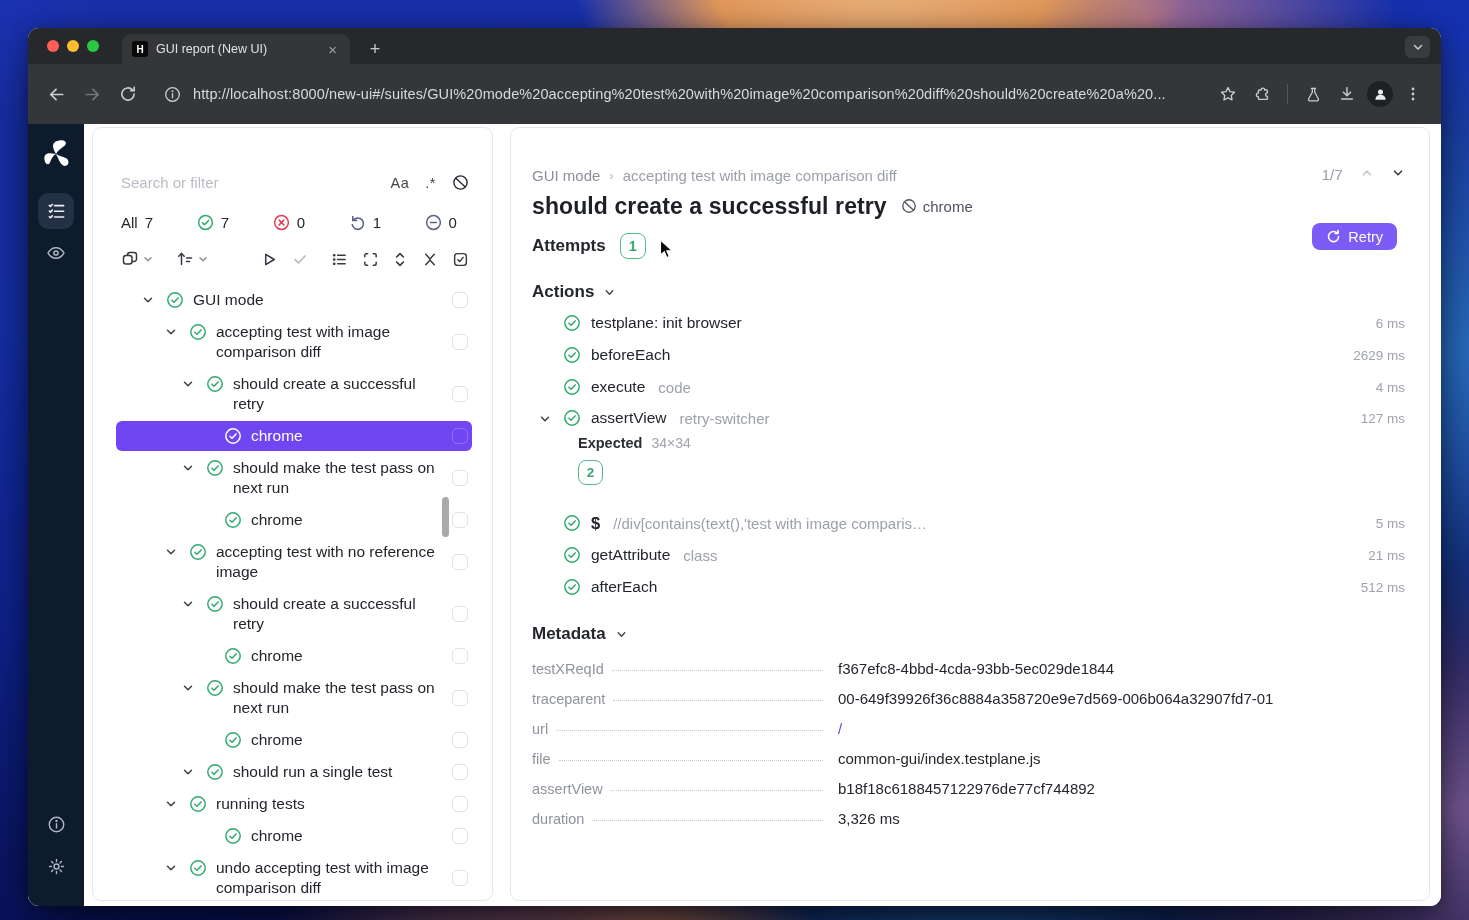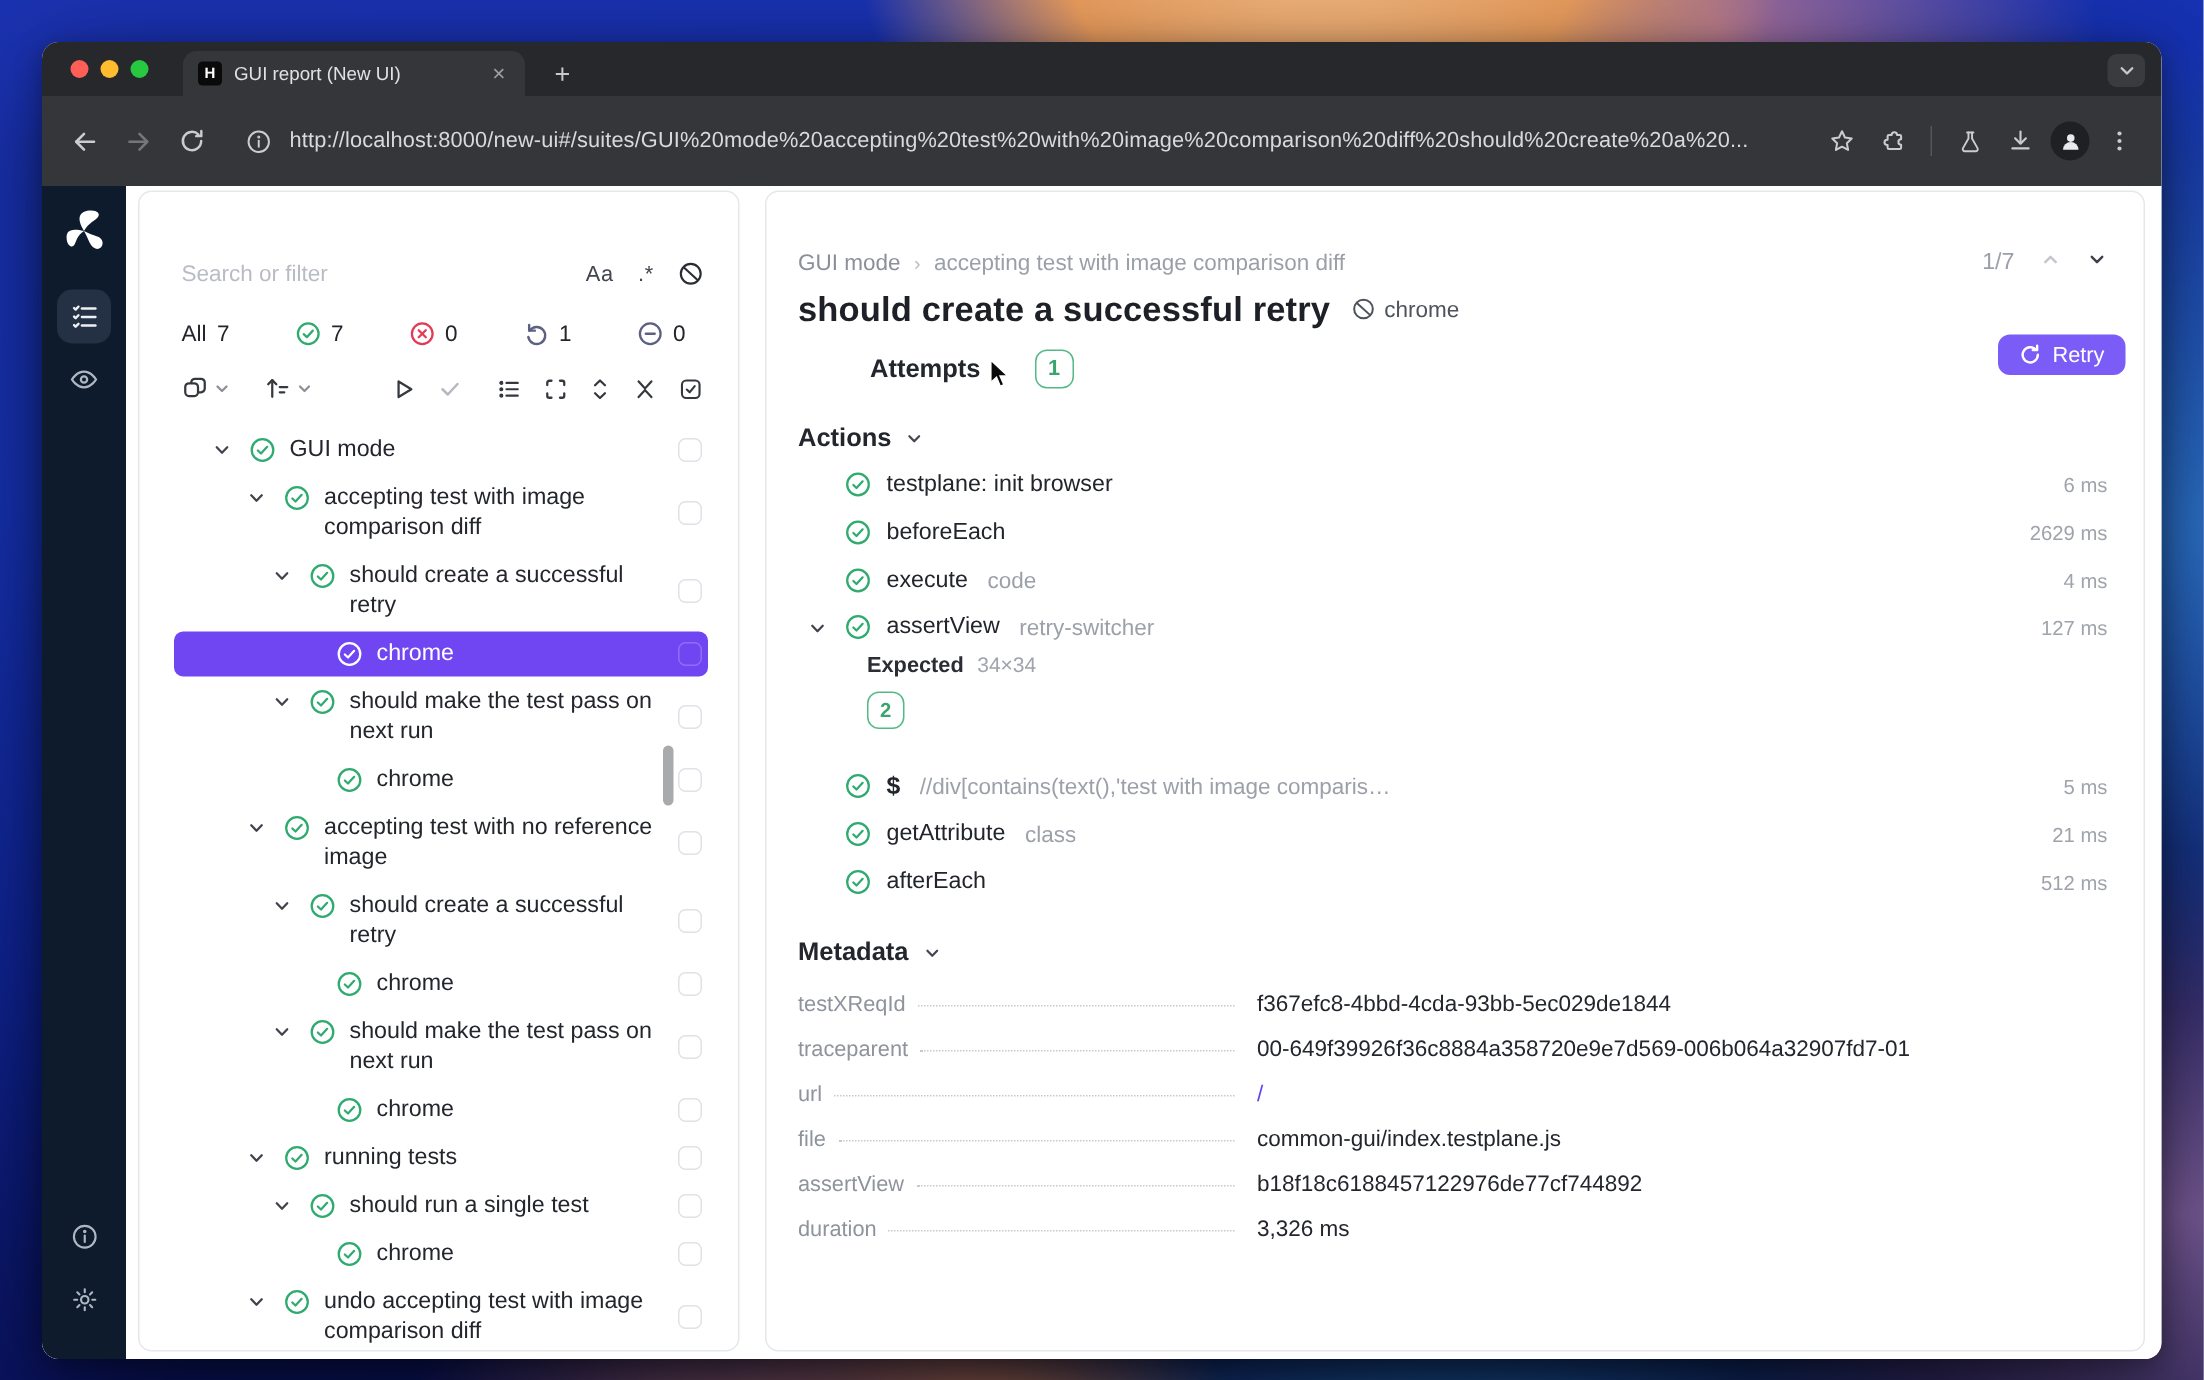--- a/index.html
+++ b/index.html
@@ -98,25 +98,25 @@
   .main { flex:1; margin-left:17px; margin-right:11px; padding:38px 24px 0 21px; position:relative; }
   .bc-row { display:flex; align-items:center; }
   .breadcrumb { display:flex; align-items:center; gap:9px; font-size:15px; }
   .bc-a { color:#8b8f99; } .bc-sep { color:#b8bbc2; font-size:13px; } .bc-b { color:#9b9fa8; }
   .pager { margin-left:auto; display:flex; align-items:flex-start; gap:17px; }
   .pager-count { font-size:15.5px; color:#9b9fa8; }
   .pager-up { color:#c3c6cc; } .pager-down { color:#3c4048; }
   .title-row { margin-top:9px; display:flex; align-items:baseline; gap:14px; }
   .test-title { font-size:23px; font-weight:700; color:#1d2026; letter-spacing:.1px; }
   .browser-chip { display:flex; align-items:center; gap:6px; color:#4d525c; font-size:15px; }
-  .attempts-row { margin-top:13px; display:flex; align-items:center; gap:36px;margin-left:48px; }
+  .attempts-row { margin-top:13px; display:flex; align-items:center; gap:14px; }
   .attempts-label { font-size:17px; font-weight:600; color:#23262c; }
   .attempt-badge { width:26px; height:26px; border:1.5px solid #55b987; border-radius:8px; color:#3aa56f;
     font-size:14.5px; font-weight:600; display:flex; align-items:center; justify-content:center; }
-  .retry-btn { position:absolute; top:95px; right:12px; height:27px; background:#7b5cf6; color:#fff;
+  .retry-btn { position:absolute; top:95px; right:32px; height:27px; background:#7b5cf6; color:#fff;
     border:none; border-radius:8px; font-size:14.5px; font-family:inherit; display:flex; align-items:center;
     gap:7px; padding:0 14px; }
   .section-head { display:flex; align-items:center; gap:9px; font-size:17px; font-weight:600; color:#23262c; }
   .section-head .chev { color:#43474f; }
   .actions-head { margin-top:23px; }
   .actions-list { margin-top:5px; }
   .act-row { display:flex; flex-wrap:wrap; align-items:center; padding:6px 0 6px 31px; position:relative; min-height:32px; }
   .act-chev { position:absolute; left:6px; top:9px; color:#3f434b; }
   .act-check { width:18px; flex:none; margin-right:10px; color:#2fab6f; }
   .act-label { font-size:15.5px; font-weight:500; color:#22252b; }
@@ -543,48 +543,48 @@
 
             <span class="tw-check">
               <svg width="18" height="18" viewBox="0 0 18 18" fill="none" stroke="currentColor" stroke-width="1.5" stroke-linecap="round" stroke-linejoin="round">
                 <circle cx="9" cy="9" r="7.2"></circle>
                 <polyline points="5.9,9.3 8,11.3 12.1,6.9"></polyline>
               </svg>
             </span>
             <span class="tw-label">chrome</span>
             <span class="tw-box"></span>
           </div>
+          <div class="tree-row d2 expandable">
+            <span class="tw-chev">
+              <svg width="14" height="14" viewBox="0 0 14 14" fill="none" stroke="currentColor" stroke-width="1.5" stroke-linecap="round" stroke-linejoin="round">
+                <polyline points="3.5,5.2 7,8.8 10.5,5.2"></polyline>
+              </svg>
+            </span>
+            <span class="tw-check">
+              <svg width="18" height="18" viewBox="0 0 18 18" fill="none" stroke="currentColor" stroke-width="1.5" stroke-linecap="round" stroke-linejoin="round">
+                <circle cx="9" cy="9" r="7.2"></circle>
+                <polyline points="5.9,9.3 8,11.3 12.1,6.9"></polyline>
+              </svg>
+            </span>
+            <span class="tw-label">should run a single test</span>
+            <span class="tw-box"></span>
+          </div>
           <div class="tree-row d1 expandable">
             <span class="tw-chev">
               <svg width="14" height="14" viewBox="0 0 14 14" fill="none" stroke="currentColor" stroke-width="1.5" stroke-linecap="round" stroke-linejoin="round">
                 <polyline points="3.5,5.2 7,8.8 10.5,5.2"></polyline>
               </svg>
             </span>
             <span class="tw-check">
               <svg width="18" height="18" viewBox="0 0 18 18" fill="none" stroke="currentColor" stroke-width="1.5" stroke-linecap="round" stroke-linejoin="round">
                 <circle cx="9" cy="9" r="7.2"></circle>
                 <polyline points="5.9,9.3 8,11.3 12.1,6.9"></polyline>
               </svg>
             </span>
             <span class="tw-label">running tests</span>
-            <span class="tw-box"></span>
-          </div>
-          <div class="tree-row d2 expandable">
-            <span class="tw-chev">
-              <svg width="14" height="14" viewBox="0 0 14 14" fill="none" stroke="currentColor" stroke-width="1.5" stroke-linecap="round" stroke-linejoin="round">
-                <polyline points="3.5,5.2 7,8.8 10.5,5.2"></polyline>
-              </svg>
-            </span>
-            <span class="tw-check">
-              <svg width="18" height="18" viewBox="0 0 18 18" fill="none" stroke="currentColor" stroke-width="1.5" stroke-linecap="round" stroke-linejoin="round">
-                <circle cx="9" cy="9" r="7.2"></circle>
-                <polyline points="5.9,9.3 8,11.3 12.1,6.9"></polyline>
-              </svg>
-            </span>
-            <span class="tw-label">should run a single test</span>
             <span class="tw-box"></span>
           </div>
           <div class="tree-row d3">
 
             <span class="tw-check">
               <svg width="18" height="18" viewBox="0 0 18 18" fill="none" stroke="currentColor" stroke-width="1.5" stroke-linecap="round" stroke-linejoin="round">
                 <circle cx="9" cy="9" r="7.2"></circle>
                 <polyline points="5.9,9.3 8,11.3 12.1,6.9"></polyline>
               </svg>
             </span>

